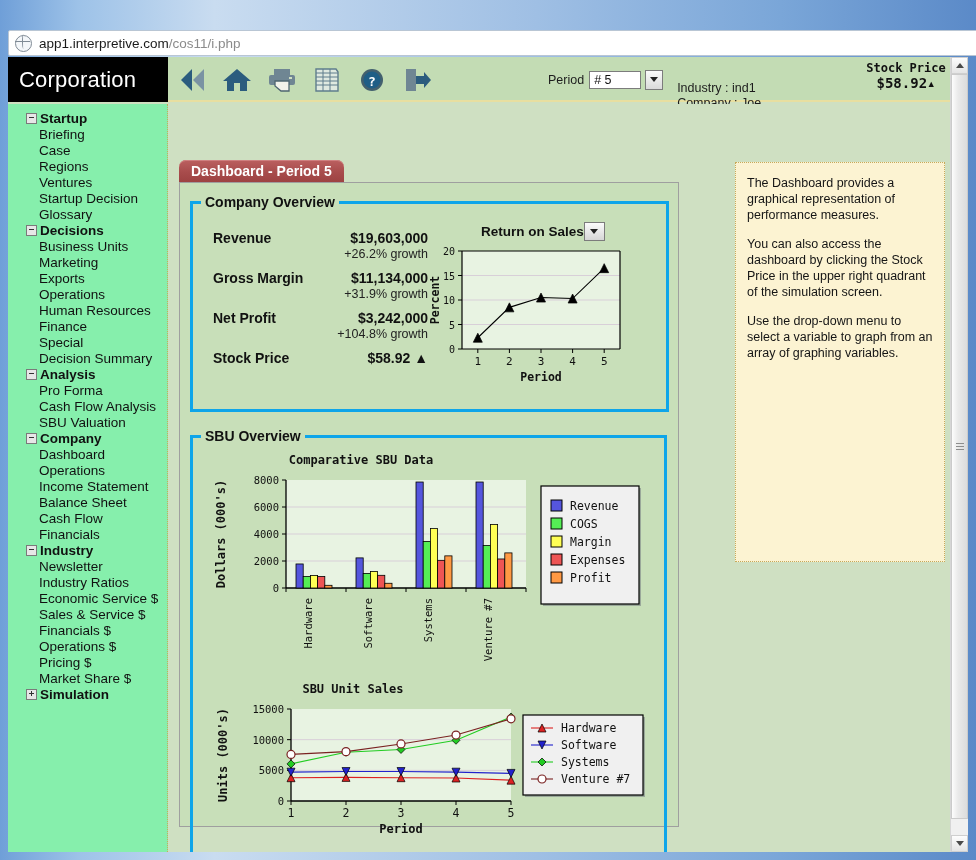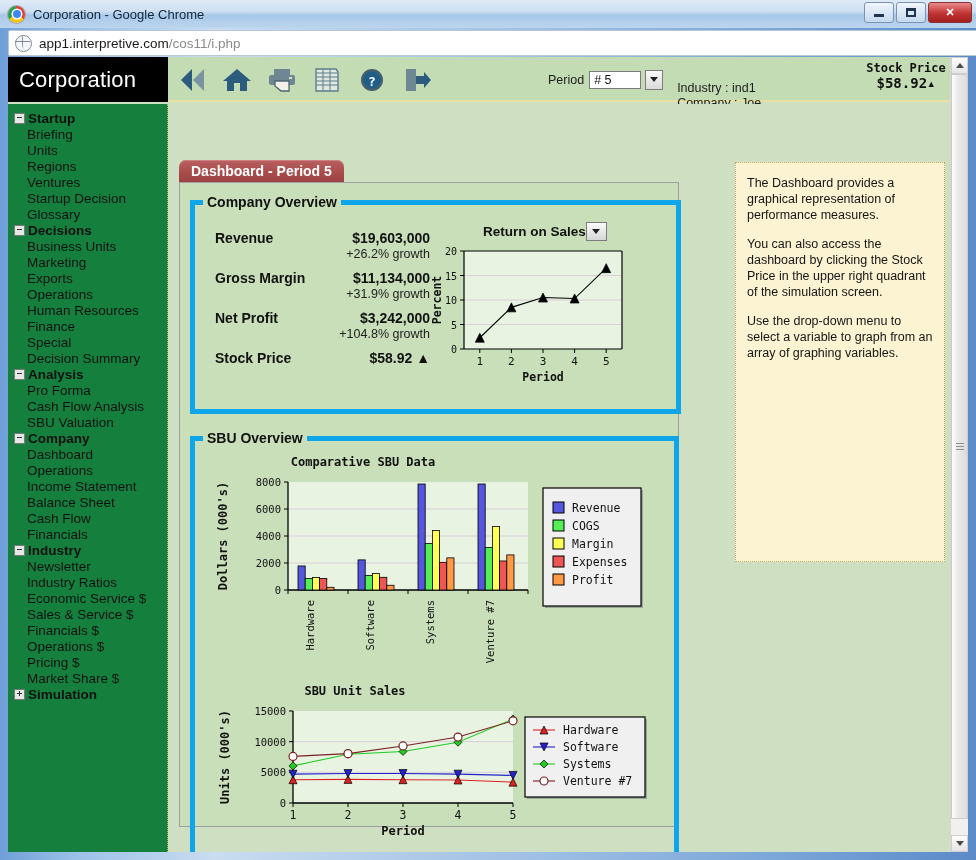--- a/index.html
+++ b/index.html
@@ -84,38 +84,38 @@
   #period-arrow{width:16px;height:18px;margin-left:-1px;border:1px solid #7c7c7c;
     background:linear-gradient(to bottom,#fafafa,#dadada);display:flex;align-items:center;justify-content:center;}
   #period-arrow .caret{width:0;height:0;border-left:4px solid transparent;border-right:4px solid transparent;
     border-top:5px solid #222;}
   #idblock{line-height:15px;font-size:12.5px;color:#1c1c1c;margin-left:6px;margin-top:48px;}
   #stockblock{position:absolute;left:850px;top:4px;text-align:center;width:96px;
     font-family:"DejaVu Sans Mono", monospace;}
   #stock-label{font-size:12px;font-weight:bold;color:#111;letter-spacing:0px;}
   #stock-value{font-size:14px;font-weight:bold;color:#111;margin-top:0;}
   
-  #sidebar{position:absolute;left:0;top:47px;width:160px;height:748px;background:#15803d;
-    border-right:1px dotted #c7a95a;box-sizing:border-box;padding-top:6px;overflow:hidden;}
+  #sidebar{position:absolute;left:0;top:47px;width:160px;height:748px;background:#86efac;
+    border-right:1px dotted #c7a95a;box-sizing:border-box;padding-top:6px;overflow:hidden;padding-left:12px;}
   .nav-group{display:flex;align-items:center;padding:0 0 0 6px;height:16px;font-weight:bold;font-size:13.5px;color:#111;}
   .nav-group .pm{width:9px;height:9px;border:1px solid #7a7a7a;background:#e7e7e7;
     margin-right:3px;position:relative;flex:none;}
   .nav-group .pm:before{content:"";position:absolute;left:1.5px;top:3.5px;width:5px;height:1px;background:#333;}
   .nav-group .pm.plus:after{content:"";position:absolute;left:3.5px;top:1.5px;width:1px;height:5px;background:#333;}
   .nav-item{height:16px;padding-left:19px;font-size:13.5px;color:#111;white-space:nowrap;cursor:pointer;
     display:flex;align-items:center;}
   
   #content{position:absolute;left:161px;top:47px;width:782px;height:748px;background:#cfe0c2;}
   #tab{position:absolute;left:10px;top:56px;height:22px;padding:0 12px;
     background:linear-gradient(to bottom,#bb6060,#a84c4c 55%,#9d4242);
     border-radius:7px 7px 0 0;color:#fff;font-weight:bold;font-size:14px;
     display:flex;align-items:center;box-shadow:inset 0 1px 0 #cf8080;}
   #panel{position:absolute;left:10px;top:78px;width:500px;height:645px;
     background:#c8dfb9;border:1px solid #9f9f9f;box-sizing:border-box;}
-  fieldset.box{border:5px solid #0ea5e9;margin:11px 12px 0 10px;padding:6px 16px 10px 8px;}
+  fieldset.box{border:3px solid #0ea5e9;margin:11px 12px 0 10px;padding:6px 8px 10px 8px;}
   fieldset.box legend{font-weight:bold;font-size:14px;color:#111;padding:0 4px;}
   
   #co-inner{display:flex;}
   #metrics{width:215px;padding:14px 0 0 12px;}
   .metric{margin-bottom:9px;}
   .metric .row1{display:flex;justify-content:space-between;font-weight:bold;font-size:14px;color:#111;}
   .metric .row2{text-align:right;font-size:12.5px;color:#222;margin-top:1px;}
   
   #tip{position:absolute;left:566px;top:58px;width:210px;height:400px;background:#fcf3d2;
     border:1px dotted #c7a95a;box-sizing:border-box;padding:12px 11px;font-size:12.5px;color:#151515;line-height:16px;}
@@ -123,33 +123,20 @@
   #tip p:last-child{margin-bottom:0;}
   
   .chart-title{text-align:center;font-family:"DejaVu Sans Mono", monospace;font-weight:bold;font-size:12px;color:#111;}
   svg text{font-family:"DejaVu Sans Mono", monospace;}
 </style>
 </head>
 <body>
 
 <div id="os-window">
 
-  <div id="titlebar">
-    <span class="chrome-logo"></span>
-    <span id="win-title">Corporation - Google Chrome</span>
-    <div id="wincontrols">
-      <div class="winbtn">
-          <span class="glyph-min"></span>
-        </div>
-      <div class="winbtn">
-          <span class="glyph-max"></span>
-        </div>
-      <div class="winbtn close">✕</div>
-    </div>
-  </div>
 
   <div id="urlbar">
     <span class="globe-icon"></span>
     <span id="url-text"><span>app1.interpretive.com</span><span class="dim">/cos11/i.php</span></span>
   </div>
 
   <div id="viewport">
 
     <div id="app">
 
@@ -224,21 +211,21 @@
           <div id="stock-value">$58.92▴</div>
         </div>
       </div>
 
       <div id="sidebar">
           <div class="nav-group">
             <span class="pm"></span>
             <span>Startup</span>
           </div>
           <div class="nav-item">Briefing</div>
-          <div class="nav-item">Units</div>
+          <div class="nav-item">Case</div>
           <div class="nav-item">Regions</div>
           <div class="nav-item">Ventures</div>
           <div class="nav-item">Startup Decision</div>
           <div class="nav-item">Glossary</div>
           <div class="nav-group">
             <span class="pm"></span>
             <span>Decisions</span>
           </div>
           <div class="nav-item">Business Units</div>
           <div class="nav-item">Marketing</div>

